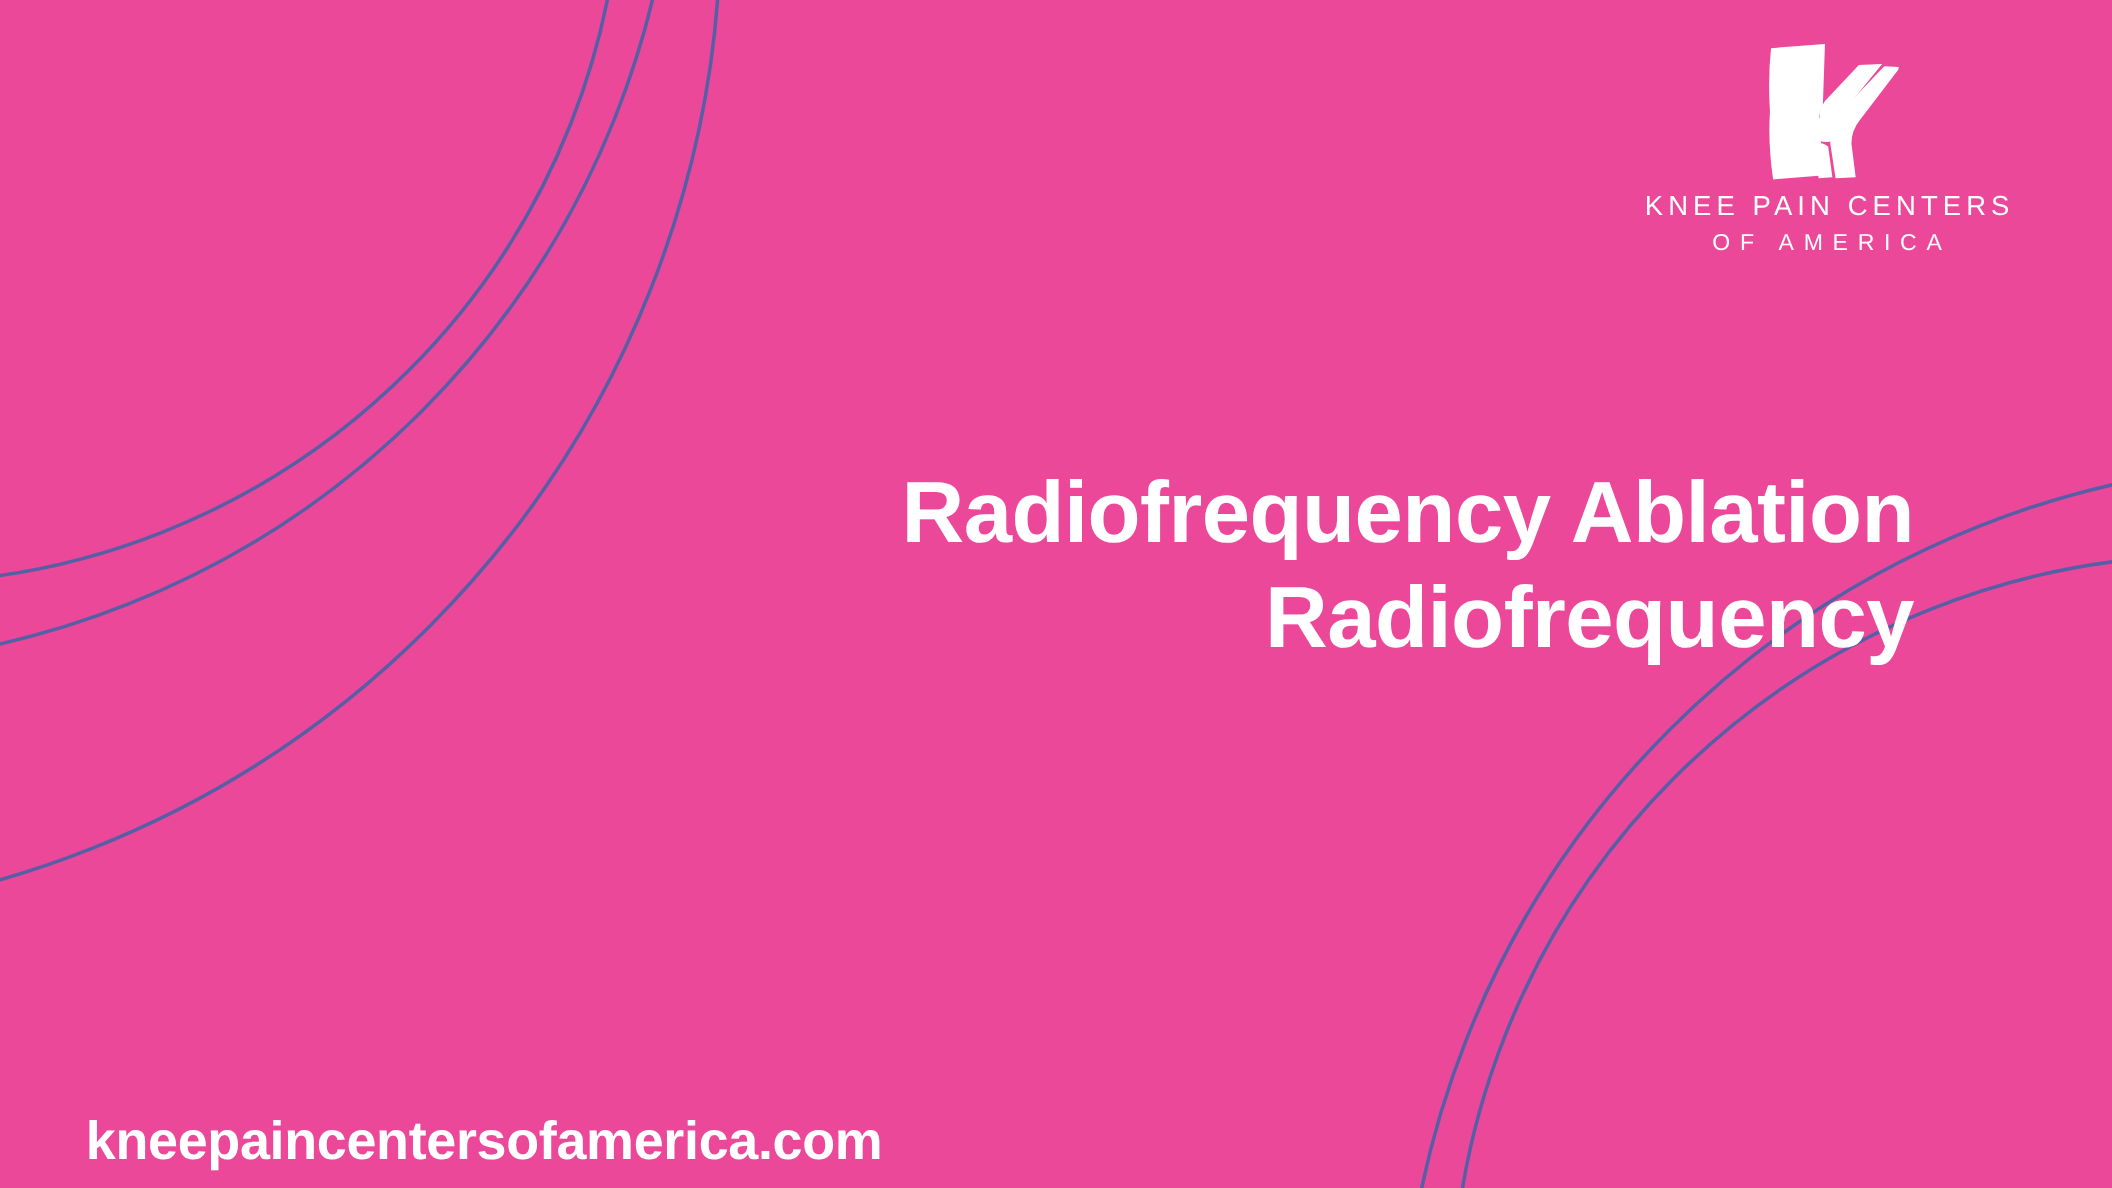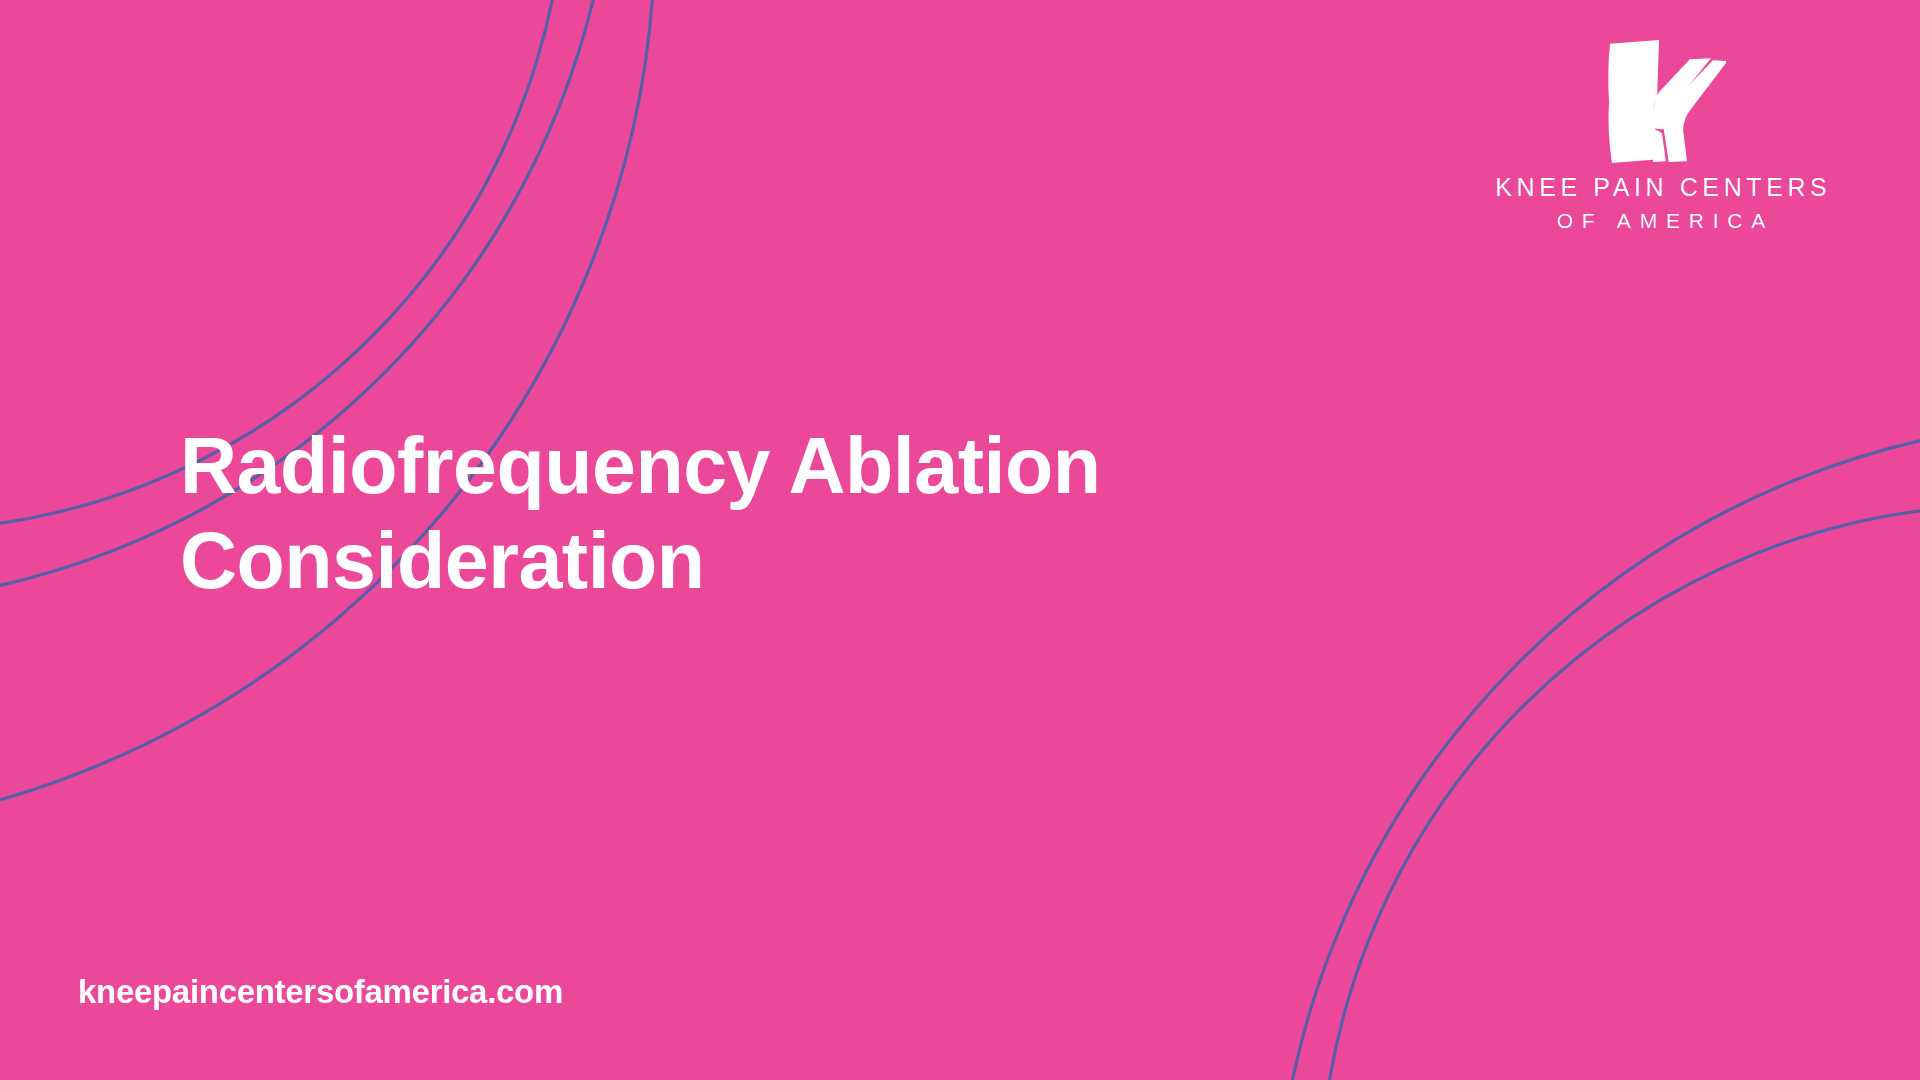--- a/index.html
+++ b/index.html
@@ -46,42 +46,42 @@
     font-size:21px;
     letter-spacing:8.8px;
     margin-top:7px;
     text-indent:8.8px;
   }
   
   #headline {
     position:absolute;
     left:0; right:0;
     top:418px;
-    text-align:left;
+    text-align:right;
     padding:0 180px;
   }
   .headline-line {
     display:block;
     color:#FFFFFF;
     font-family:"Liberation Sans", sans-serif;
     font-weight:700;
     font-size:79px;
     line-height:95px;
     letter-spacing:-0.5px;
     white-space:nowrap;
   }
   
   #site-url {
     position:absolute;
     left:78px;
-    top:963px;
+    top:1009px;
     color:#FFFFFF;
     font-family:"Liberation Sans", sans-serif;
     font-weight:700;
-    font-size:33px;
+    font-size:49px;
     line-height:58px;
     letter-spacing:-0.3px;
     white-space:nowrap;
   }
 </style>
 </head>
 <body>
 
 <div id="slide">
 
@@ -114,18 +114,18 @@
       </g>
     </svg>
 
     <div class="logo-word" id="logo-name">KNEE PAIN CENTERS</div>
 
     <div class="logo-word" id="logo-tagline">OF AMERICA</div>
   </div>
 
   <h1 id="headline">
     <span class="headline-line">Radiofrequency Ablation</span>
-    <span class="headline-line">Consideration</span>
+    <span class="headline-line">Radiofrequency</span>
   </h1>
 
   <div id="site-url">kneepaincentersofamerica.com</div>
 
 </div>
 
 </body></html>

